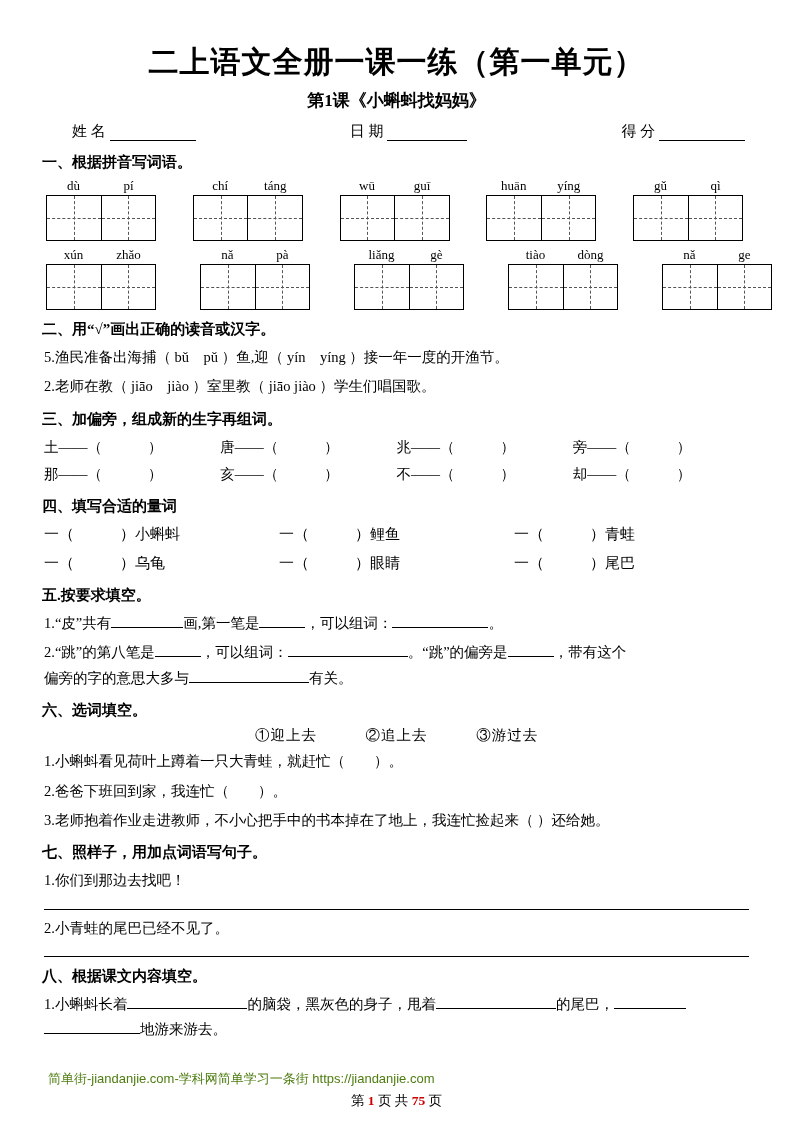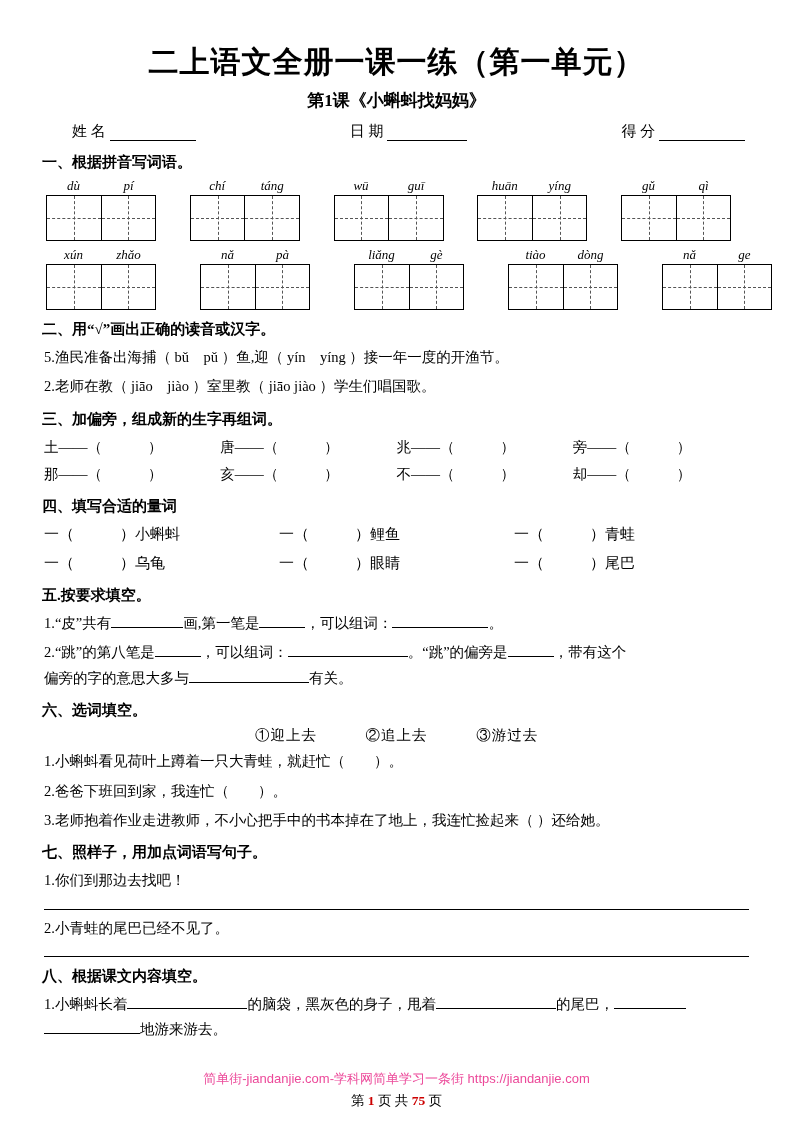--- a/index.html
+++ b/index.html
@@ -47,22 +47,21 @@
     font-size:15px;
     font-weight:bold;
     margin:10px 0 6px 0;
     font-family:Liberation Serif, serif;
   }
 
   
   .pyrow{
     display:flex;
     justify-content:space-between;
-    margin:0 20px 2px 4px;
-    font-style:italic;
+    margin:0 8px 2px 4px;
   }
   .pycell{width:110px;}
   .pylab{
     display:flex;
     font-size:13px;
     justify-content:space-around;
     margin-bottom:1px;
     font-family:"Liberation Serif","DejaVu Serif",serif;
   }
   .pylab span{display:block;width:50%;text-align:center;}
@@ -130,24 +129,24 @@
   .longline{
     border-bottom:1px solid #000;
     height:1px;
     margin:14px 2px 6px 2px;
   }
 
   .footer-wm{
     position:absolute;
     bottom:34px;
     left:0;right:0;
-    text-align:center;
     font-size:13px;
-    color:#ec4899;
+    color:#4d7c0f;
     font-family:"Liberation Sans","DejaVu Sans",sans-serif;
+    padding-left:48px;
   }
   .footer-pg{
     position:absolute;
     bottom:12px;
     left:0;right:0;
     text-align:center;
     font-size:13.5px;
   }
   .footer-pg .rednum{color:#cc0000;font-weight:bold;}
 </style>

